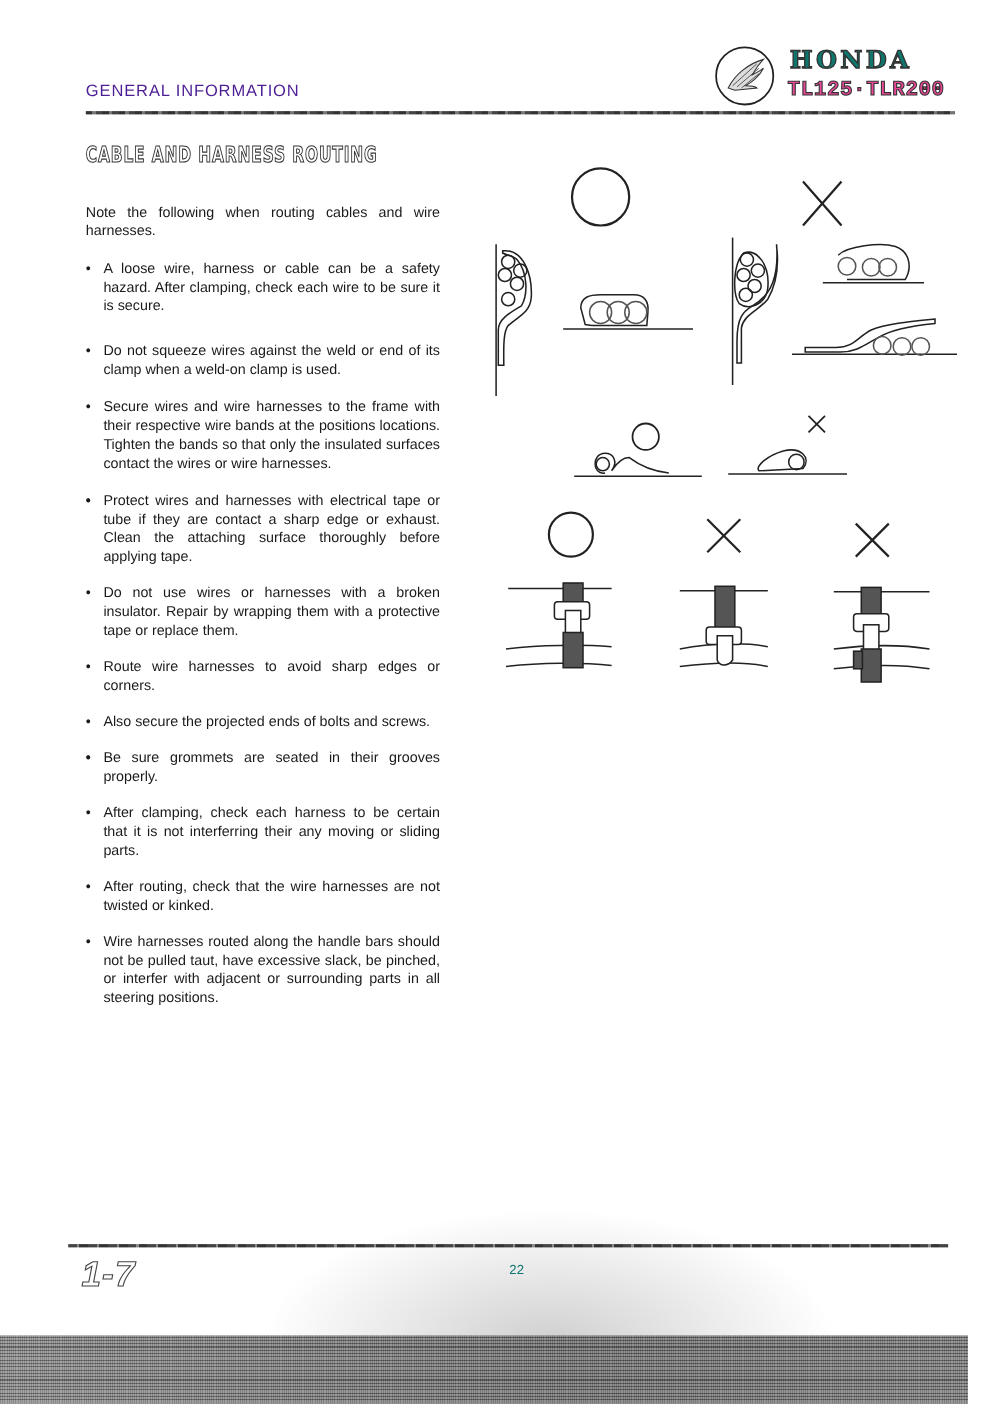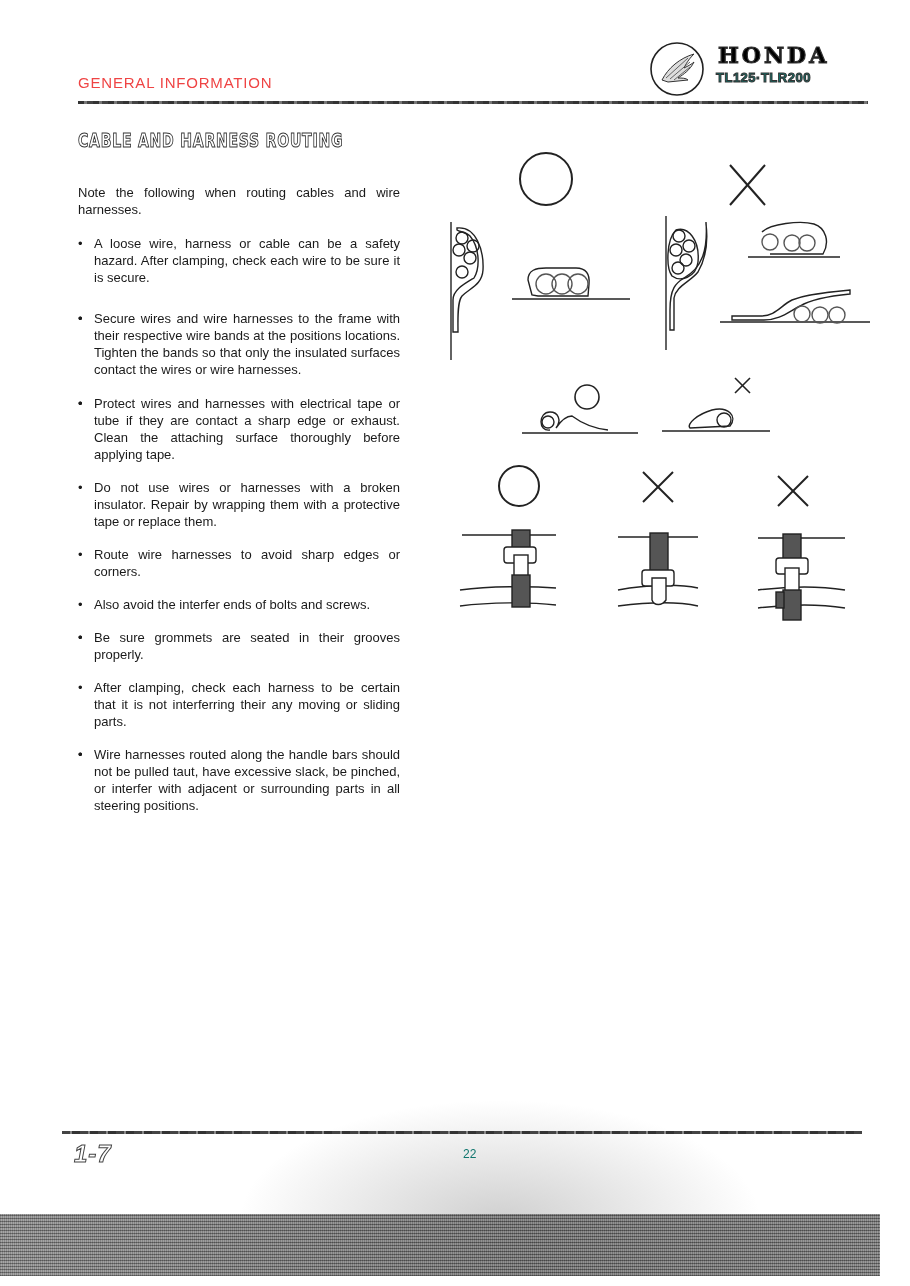--- a/index.html
+++ b/index.html
@@ -3,36 +3,36 @@
 <meta charset="utf-8">
 <style>
   html, body { margin: 0; padding: 0; }
   body {
     width: 910px; height: 1286px; position: relative; overflow: hidden;
     background: #ffffff; color: #1a1a1a;
     font-family: "Liberation Sans", "DejaVu Sans", sans-serif;
   }
   .section-label {
     position: absolute; left: 78px; top: 74px;
-    font-size: 15px; letter-spacing: 0.8px; color: #ef4444;
+    font-size: 15px; letter-spacing: 0.8px; color: #4c1d95;
   }
   .logo {
     position: absolute; left: 648px; top: 40px; width: 250px; height: 60px;
   }
   .logo-emblem { position: absolute; left: 0; top: 0; width: 58px; height: 58px; }
   .brand {
     position: absolute; left: 70px; top: 2px;
     font-family: "DejaVu Serif", serif; font-weight: bold; font-size: 22px;
-    letter-spacing: 3px; color: #000000;
+    letter-spacing: 3px; color: #0f766e;
     -webkit-text-stroke: 1.2px #333;
   }
   .model {
     position: absolute; left: 68px; top: 30px;
-    font-family: Liberation Sans, sans-serif; font-weight: bold; font-size: 13px;
-    letter-spacing: 0.5px; color: #0f766e; -webkit-text-stroke: 1px #333;
+    font-family: Liberation Mono, monospace; font-weight: bold; font-size: 19px;
+    letter-spacing: 0.5px; color: #ec4899; -webkit-text-stroke: 1px #333;
   }
   .rule-top {
     position: absolute; left: 78px; top: 101px; width: 790px; height: 3px;
     background: repeating-linear-gradient(90deg, #333 0 6px, #777 6px 9px, #444 9px 15px);
   }
   .page-title {
     position: absolute; left: 78px; top: 128px;
     font-family: "DejaVu Sans Condensed", "DejaVu Sans", sans-serif; font-weight: bold;
     font-size: 20px; letter-spacing: 1px; color: #fff;
     -webkit-text-stroke: 1px #333; transform: scaleX(0.78); transform-origin: left;
@@ -51,21 +51,21 @@
   }
   .list li .bullet { position: absolute; left: 0; top: 0; }
   .figs { position: absolute; left: 440px; top: 150px; width: 440px; height: 500px; }
   .figs svg { position: absolute; left: 0; top: 0; }
   .rule-bottom {
     position: absolute; left: 62px; top: 1131px; width: 800px; height: 3px;
     background: repeating-linear-gradient(90deg, #444 0 8px, #888 8px 10px, #333 10px 18px);
   }
   .page-num {
     position: absolute; left: 74px; top: 1140px;
-    font-size: 24px; font-weight: bold; font-style: italic; color: #fff;
+    font-size: 32px; font-weight: bold; font-style: italic; color: #fff;
     -webkit-text-stroke: 1px #444; letter-spacing: 1px;
   }
   .scan-num {
     position: absolute; left: 463px; top: 1147px; font-size: 12px; color: #0f766e;
   }
   .noise-fade {
     position: absolute; left: 0; top: 1060px; width: 910px; height: 160px;
     background: radial-gradient(ellipse 260px 120px at 500px 160px, rgba(150,150,150,0.45), rgba(255,255,255,0));
   }
   .scan-band {
@@ -92,31 +92,31 @@
 </div>
 
 <div class="rule-top"></div>
 
 <div class="page-title">CABLE AND HARNESS ROUTING</div>
 
 <div class="intro">Note the following when routing cables and wire harnesses.</div>
 
 <ul class="list">
   <li style="margin-bottom:24px"><span class="bullet">•</span><span>A loose wire, harness or cable can be a safety hazard. After clamping, check each wire to be sure it is secure.</span></li>
-  <li style="margin-bottom:17px"><span class="bullet">•</span></li>
+  <li style="margin-bottom:17px"><span class="bullet">•</span><span>Do not squeeze wires against the weld or end of its clamp when a weld-on clamp is used.</span></li>
   <li style="margin-bottom:17px"><span class="bullet">•</span><span>Secure wires and wire harnesses to the frame with their respective wire bands at the positions locations. Tighten the bands so that only the insulated surfaces contact the wires or wire harnesses.</span></li>
   <li style="margin-bottom:16px"><span class="bullet">•</span></li>
   <li style="margin-bottom:16px"><span class="bullet">•</span><span>Protect wires and harnesses with electrical tape or tube if they are contact a sharp edge or exhaust. Clean the attaching surface thoroughly before applying tape.</span></li>
   <li style="margin-bottom:16px"><span class="bullet">•</span><span>Do not use wires or harnesses with a broken insulator. Repair by wrapping them with a protective tape or replace them.</span></li>
   <li style="margin-bottom:16px"><span class="bullet">•</span><span>Route wire harnesses to avoid sharp edges or corners.</span></li>
-  <li style="margin-bottom:16px"><span class="bullet">•</span><span>Also avoid the interfer ends of bolts and screws.</span></li>
+  <li style="margin-bottom:16px"><span class="bullet">•</span><span>Also secure the projected ends of bolts and screws.</span></li>
   <li style="margin-bottom:16px"><span class="bullet">•</span></li>
   <li style="margin-bottom:16px"><span class="bullet">•</span><span>Be sure grommets are seated in their grooves properly.</span></li>
   <li style="margin-bottom:16px"><span class="bullet">•</span><span>After clamping, check each harness to be certain that it is not interferring their any moving or sliding parts.</span></li>
-  <li style="margin-bottom:16px"><span class="bullet">•</span></li>
+  <li style="margin-bottom:16px"><span class="bullet">•</span><span>After routing, check that the wire harnesses are not twisted or kinked.</span></li>
   <li><span class="bullet">•</span><span>Wire harnesses routed along the handle bars should not be pulled taut, have excessive slack, be pinched, or interfer with adjacent or surrounding parts in all steering positions.</span></li>
 </ul>
 
 <div class="figs">
   <svg width="440" height="500" viewBox="0 0 440 500">
     <g fill="none" stroke="#222" stroke-width="1.4">
 
       <g>
         <circle cx="106" cy="29" r="26" stroke-width="2"></circle>
       </g>

